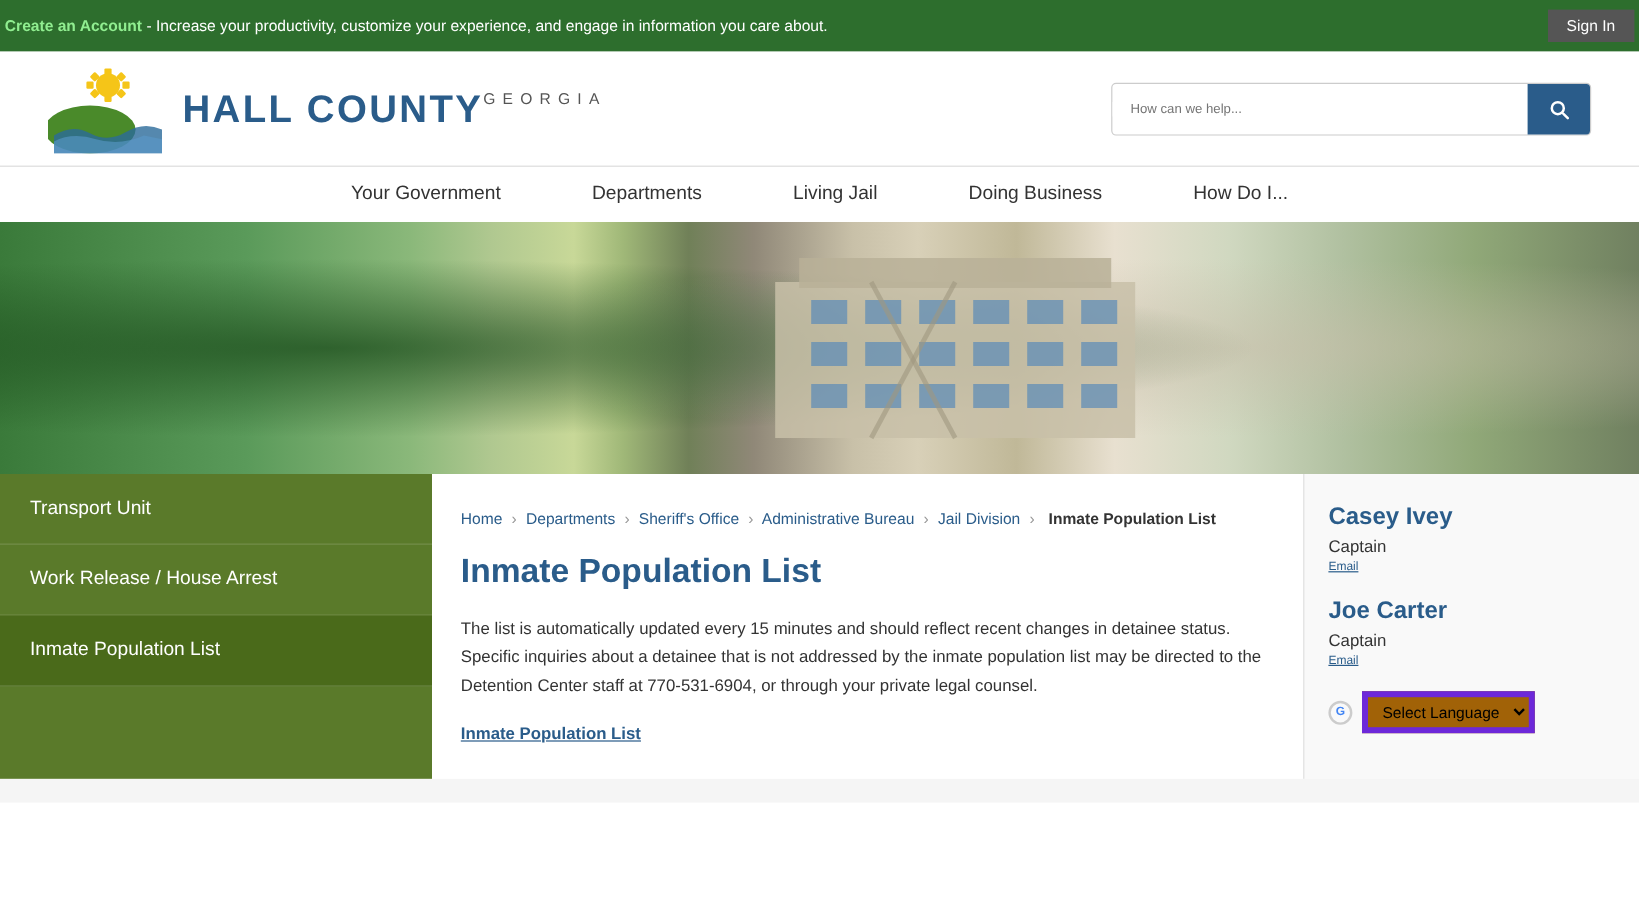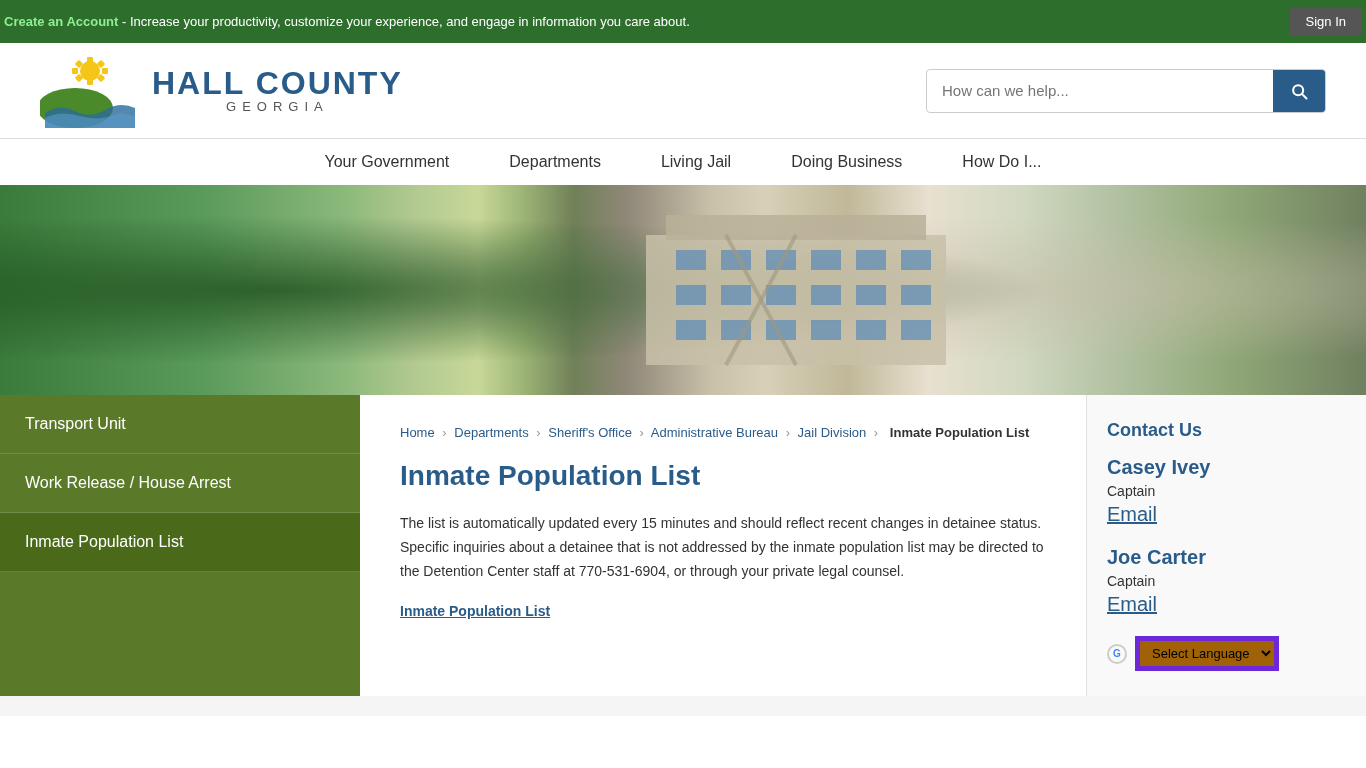--- a/index.html
+++ b/index.html
@@ -37,21 +37,20 @@
       display: flex;
       align-items: center;
       gap: 12px;
     }
     .logo-icon {
       width: 100px;
       height: 75px;
     }
     .logo-text {
       display: flex;
-      flex-direction: column;
     }
     .logo-title {
       font-size: 32px;
       font-weight: bold;
       color: #2a5c8a;
       letter-spacing: 2px;
       line-height: 1;
     }
     .logo-subtitle {
       font-size: 13px;
@@ -65,21 +64,21 @@
       border: 1px solid #ccc;
       border-radius: 4px;
       overflow: hidden;
       width: 400px;
       height: 44px;
     }
     .search-input {
       flex: 1;
       border: none;
       padding: 0 15px;
-      font-size: 15px;
+      font-size: 11px;
       color: #999;
       outline: none;
     }
     .search-btn {
       background: #2a5c8a;
       border: none;
       padding: 0 16px;
       height: 44px;
       cursor: pointer;
       display: flex;
@@ -87,21 +86,21 @@
       justify-content: center;
     }
     .search-btn svg { fill: #fff; }
 
     
     .nav {
       background: #fff;
       border-top: 1px solid #ddd;
       display: flex;
       justify-content: center;
-      gap: 0;
+      gap: 16px;
     }
     .nav-item {
       padding: 14px 30px;
       font-size: 16px;
       color: #333;
       cursor: pointer;
       text-decoration: none;
       display: flex;
       align-items: center;
       gap: 5px;
@@ -158,21 +157,21 @@
     .sidebar-item .plus { font-size: 20px; color: #fff; }
 
     
     .content-wrapper {
       flex: 1;
       display: flex;
       gap: 0;
     }
     .content {
       flex: 1;
-      padding: 30px 40px;
+      padding: 30px 24px;
       background: #fff;
     }
     .breadcrumb {
       font-size: 13px;
       color: #666;
       margin-bottom: 20px;
     }
     .breadcrumb a { color: #2a5c8a; text-decoration: none; }
     .breadcrumb span { color: #999; margin: 0 4px; }
     .breadcrumb .current { color: #333; font-weight: bold; }
@@ -216,21 +215,21 @@
       font-weight: bold;
       color: #2a5c8a;
       margin-bottom: 4px;
     }
     .contact-role {
       font-size: 14px;
       color: #333;
       margin-bottom: 4px;
     }
     .contact-email {
-      font-size: 20px;
+      font-size: 10px;
       color: #2a5c8a;
       text-decoration: underline;
       cursor: pointer;
       margin-bottom: 20px;
       display: block;
     }
     .contact-address {
       font-size: 14px;
       color: #333;
       line-height: 1.7;
@@ -393,21 +392,20 @@
       <h1 class="page-title">Inmate Population List</h1>
 
       
       <p class="page-body">The list is automatically updated every 15 minutes and should reflect recent changes in detainee status. Specific inquiries about a detainee that is not addressed by the inmate population list may be directed to the Detention Center staff at 770-531-6904, or through your private legal counsel.</p>
 
       
       <a class="inmate-list-link">Inmate Population List</a>
     </div>
 
     <div class="right-sidebar">
-      <div class="contact-title">Contact Us</div>
 
       <div class="contact-name">Casey Ivey</div>
       <div class="contact-role">Captain</div>
       <a class="contact-email">Email</a>
 
       <div class="contact-name">Joe Carter</div>
       <div class="contact-role">Captain</div>
       <a class="contact-email">Email</a>
 
 

